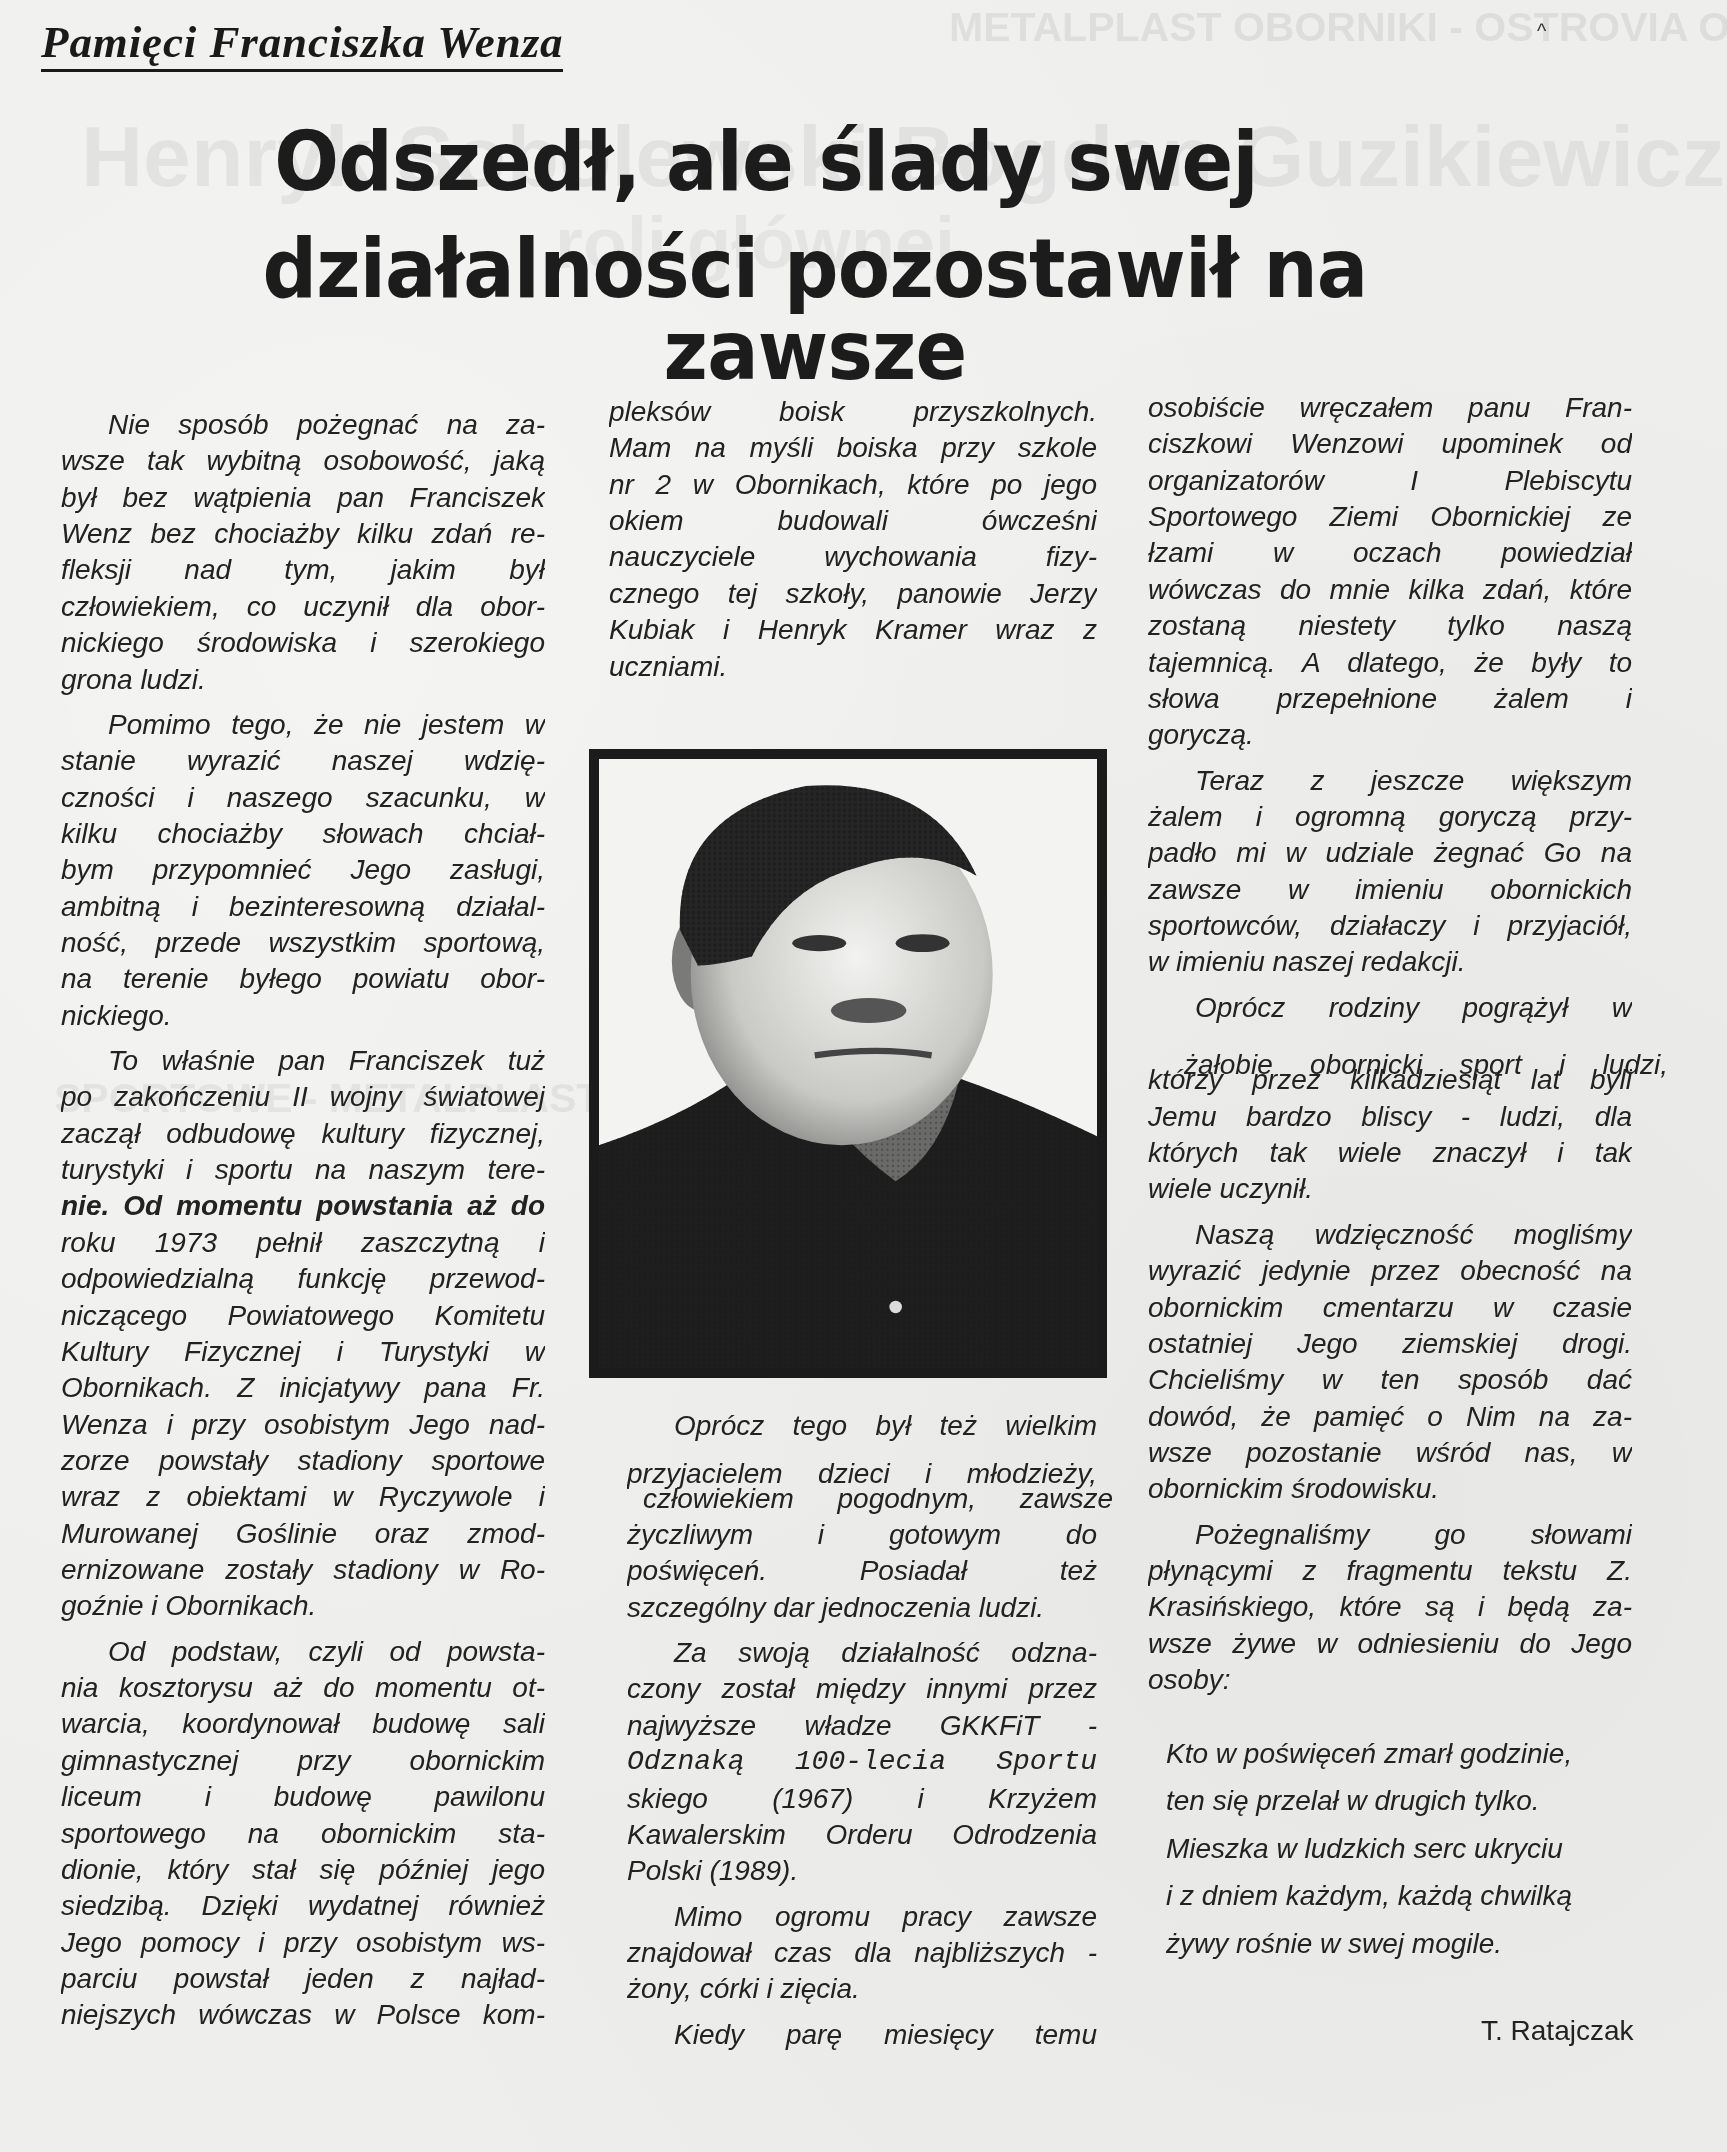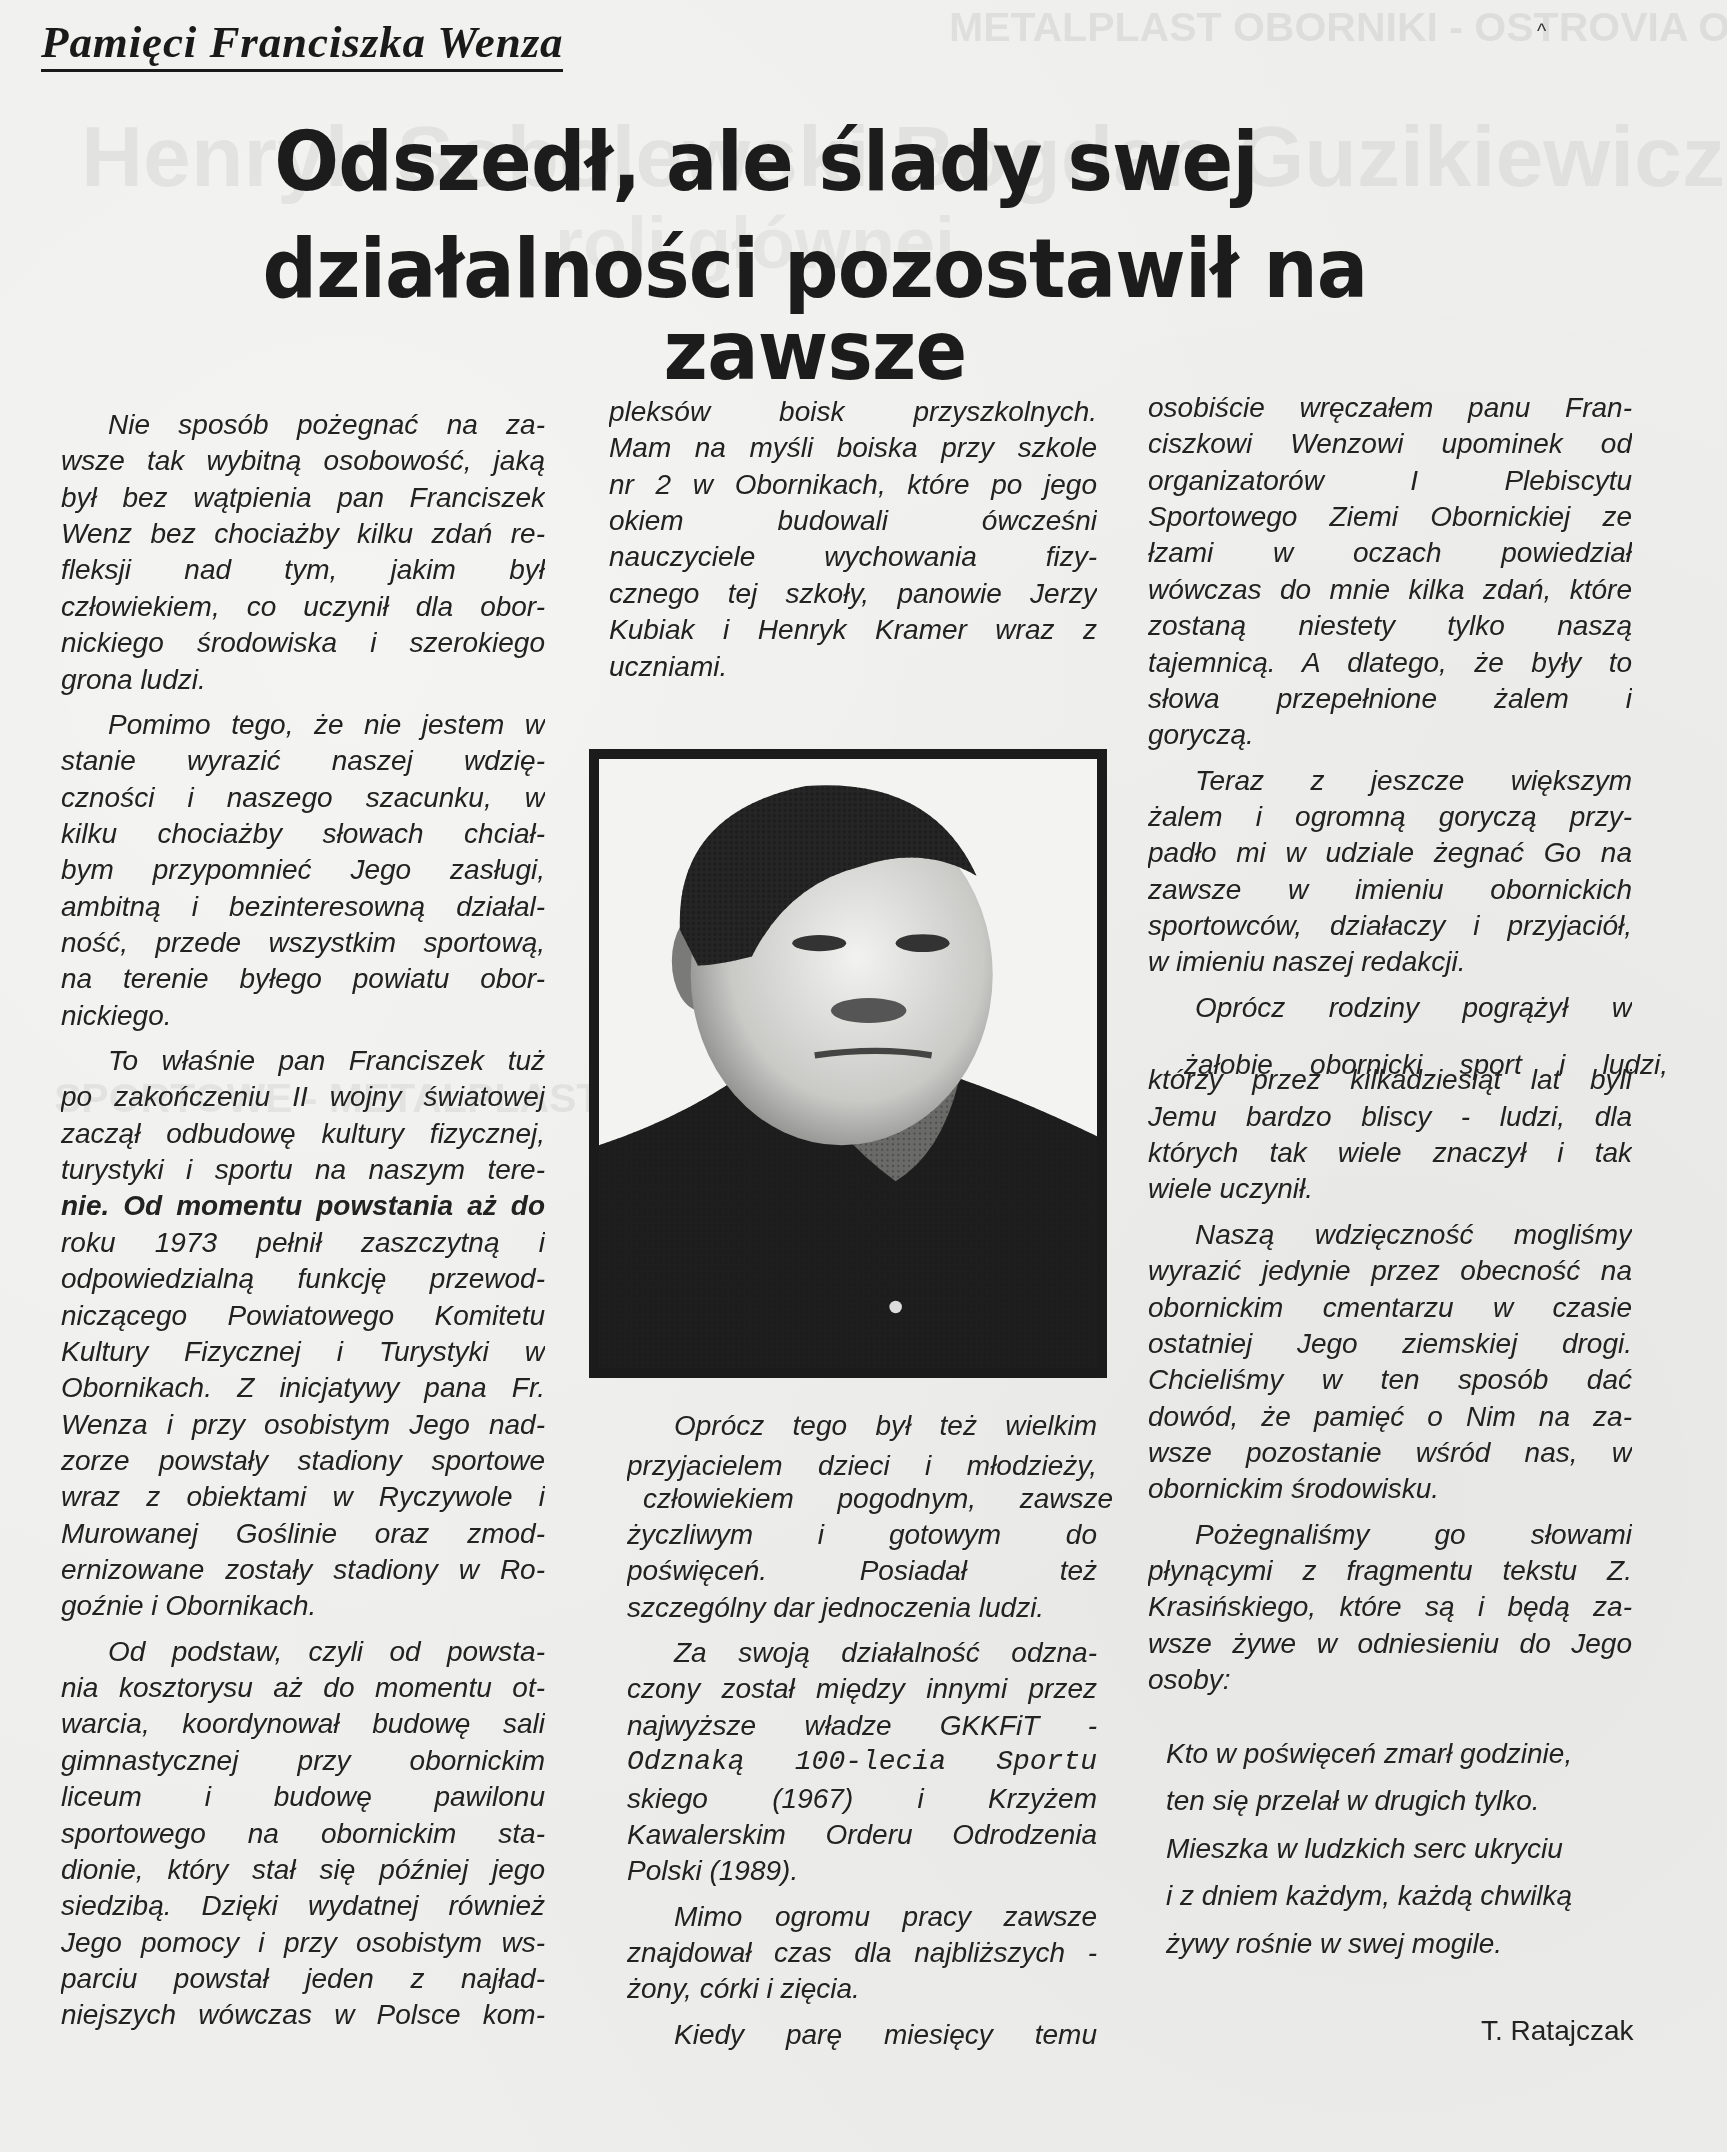--- a/index.html
+++ b/index.html
@@ -172,21 +172,21 @@
       <ellipse cx="300" cy="280" rx="42" ry="14" fill="#555"></ellipse>
 
       <path d="M240 330 Q310 320 370 330" stroke="#444" stroke-width="7" fill="none"></path>
 
       <circle cx="330" cy="610" r="7" fill="#dcdcdc"></circle>
     </svg>
   </div>
 
   <div class="col" id="col-mid-bot" style="left:627px; top:1408px; width:470px;">
       <div class="line indent" style="top: 0px; width: 470px; white-space: normal; height: 36px; overflow: hidden;">Oprócz tego był też wielkim</div>
-      <div class="line" style="top: 40px; width: 470px; white-space: normal; height: 36px; overflow: hidden; font-style: italic;">przyjacielem dzieci i młodzieży,</div>
+      <div class="line" style="top: 48px; width: 470px; white-space: normal; height: 36px; overflow: hidden; font-style: italic;">przyjacielem dzieci i młodzieży,</div>
       <div class="line" style="top: 73px; width: 470px; white-space: normal; height: 36px; overflow: hidden; margin-left: 16px;">człowiekiem pogodnym, zawsze</div>
       <div class="line" style="top: 109px; width: 470px; white-space: normal; height: 36px; overflow: hidden;">życzliwym i gotowym do</div>
       <div class="line" style="top: 145px; width: 470px; white-space: normal; height: 36px; overflow: hidden;">poświęceń. Posiadał też</div>
       <div class="line last" style="top: 182px; width: 470px; white-space: normal; height: 36px; overflow: hidden;">szczególny dar jednoczenia ludzi.</div>
       <div class="line indent" style="top: 227px; width: 470px; white-space: normal; height: 36px; overflow: hidden;">Za swoją działalność odzna-</div>
       <div class="line" style="top: 263px; width: 470px; white-space: normal; height: 36px; overflow: hidden;">czony został między innymi przez</div>
       <div class="line" style="top: 300px; width: 470px; white-space: normal; height: 36px; overflow: hidden;">najwyższe władze GKKFiT -</div>
       <div class="line" style="top: 336px; width: 470px; white-space: normal; height: 36px; overflow: hidden; font-family: Liberation Mono, monospace;">Odznaką 100-lecia Sportu Pol-</div>
       <div class="line" style="top: 373px; width: 470px; white-space: normal; height: 36px; overflow: hidden;">skiego (1967) i Krzyżem</div>
       <div class="line" style="top: 409px; width: 470px; white-space: normal; height: 36px; overflow: hidden;">Kawalerskim Orderu Odrodzenia</div>

